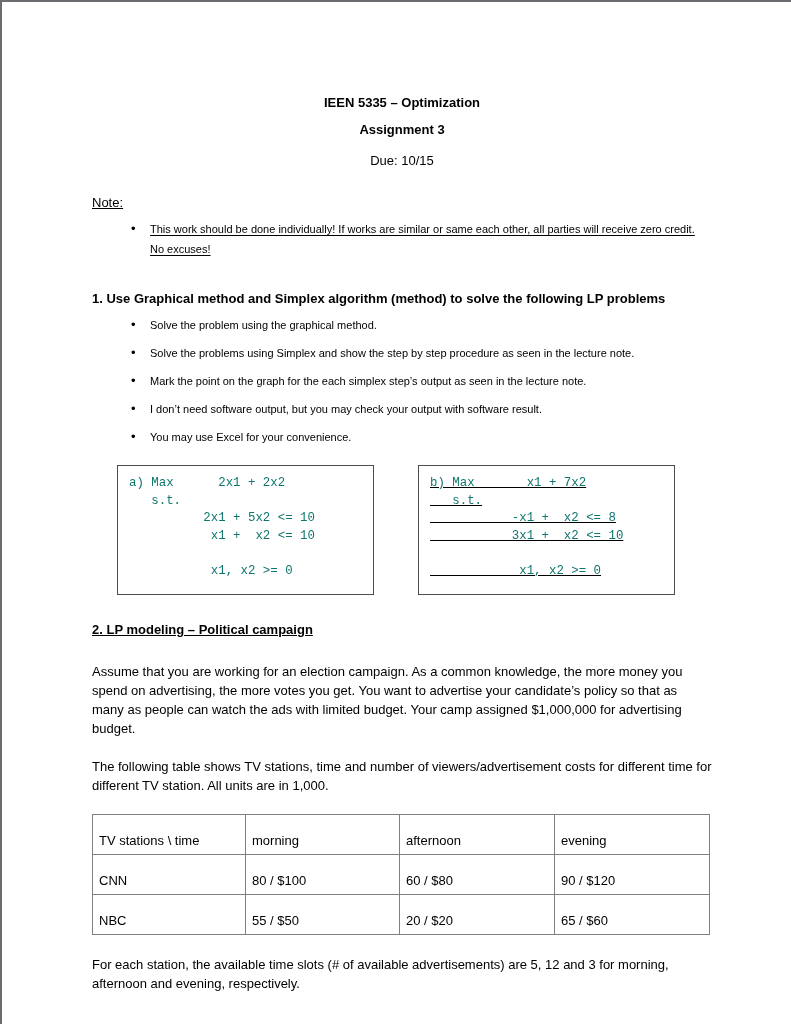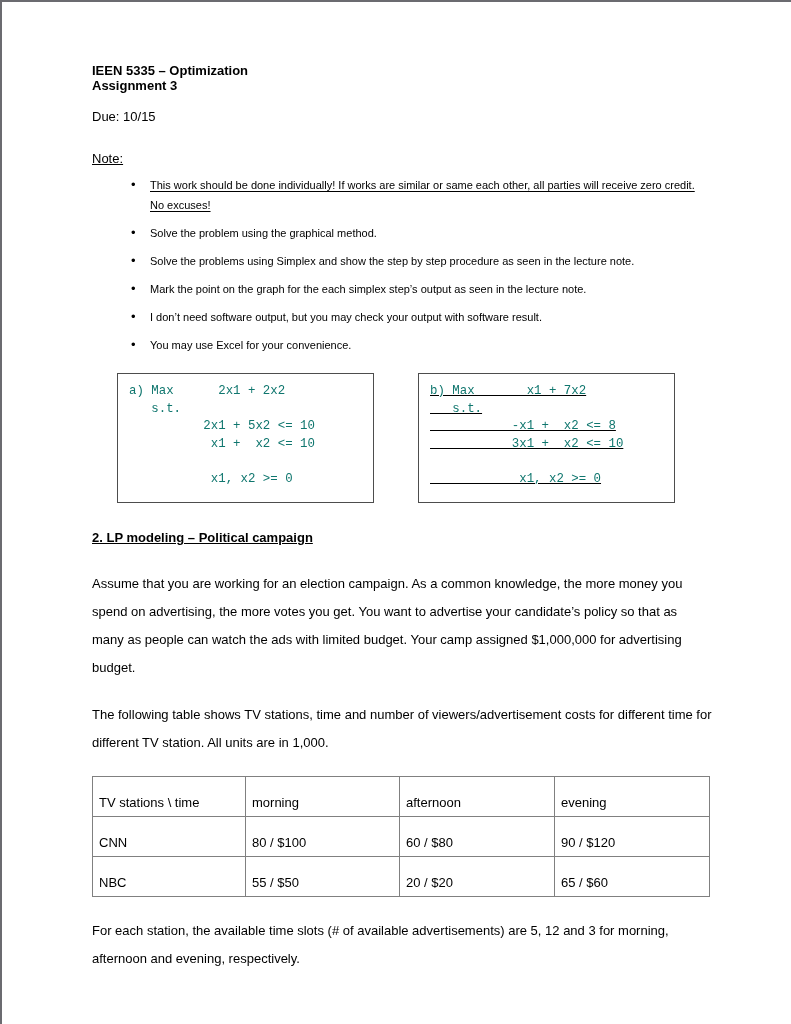--- a/index.html
+++ b/index.html
@@ -23,32 +23,32 @@
   }
   .content {
     position: absolute;
     left: 90px;
     top: 0;
     width: 620px;
   }
 
   
   .doc-header {
-    padding-top: 61px;
-    text-align: left;
+    padding-top: 93px;
+    text-align: center;
   }
   .doc-title,
   .doc-subtitle {
     font-weight: bold;
     font-size: 13.0px;
     line-height: 15px;
     margin: 0;
   }
   .doc-subtitle {
-    margin-top: 0;
+    margin-top: 12px;
   }
   .doc-due {
     font-size: 13.0px;
     line-height: 15px;
     margin: 0;
     margin-top: 16px;
   }
 
   
   .note-label {
@@ -130,21 +130,21 @@
     line-height: 17.5px;
     margin: 0;
     padding: 9px 0 0 11px;
     white-space: pre;
     color: #0f766e;
   }
 
   
   .para {
     font-size: 13.0px;
-    line-height: 28px;
+    line-height: 19px;
     margin: 0;
   }
   #para-campaign { margin-top: 24px; }
   #para-table-intro { margin-top: 19px; }
   #para-slots { margin-top: 20px; }
 
   
   table.tv-table {
     margin-top: 19px;
     border-collapse: collapse;
@@ -174,20 +174,21 @@
       <div class="doc-title">IEEN 5335 – Optimization</div>
       <div class="doc-subtitle">Assignment 3</div>
       <div class="doc-due">Due: 10/15</div>
     </div>
 
     <div class="note-label">Note:</div>
     <ul class="bullets note-list">
       <li><span class="underlined">This work should be done individually! If works are similar or same each other, all parties will receive zero credit. No excuses!</span></li>
     </ul>
 
+    <div class="section-heading" id="sec1-heading">1. Use Graphical method and Simplex algorithm (method) to solve the following LP problems</div>
 
     <ul class="bullets sec1-list">
       <li>Solve the problem using the graphical method.</li>
       <li>Solve the problems using Simplex and show the step by step procedure as seen in the lecture note.</li>
       <li>Mark the point on the graph for the each simplex step’s output as seen in the lecture note.</li>
       <li>I don’t need software output, but you may check your output with software result.</li>
       <li>You may use Excel for your convenience.</li>
     </ul>
 
     <div class="lp-row">

